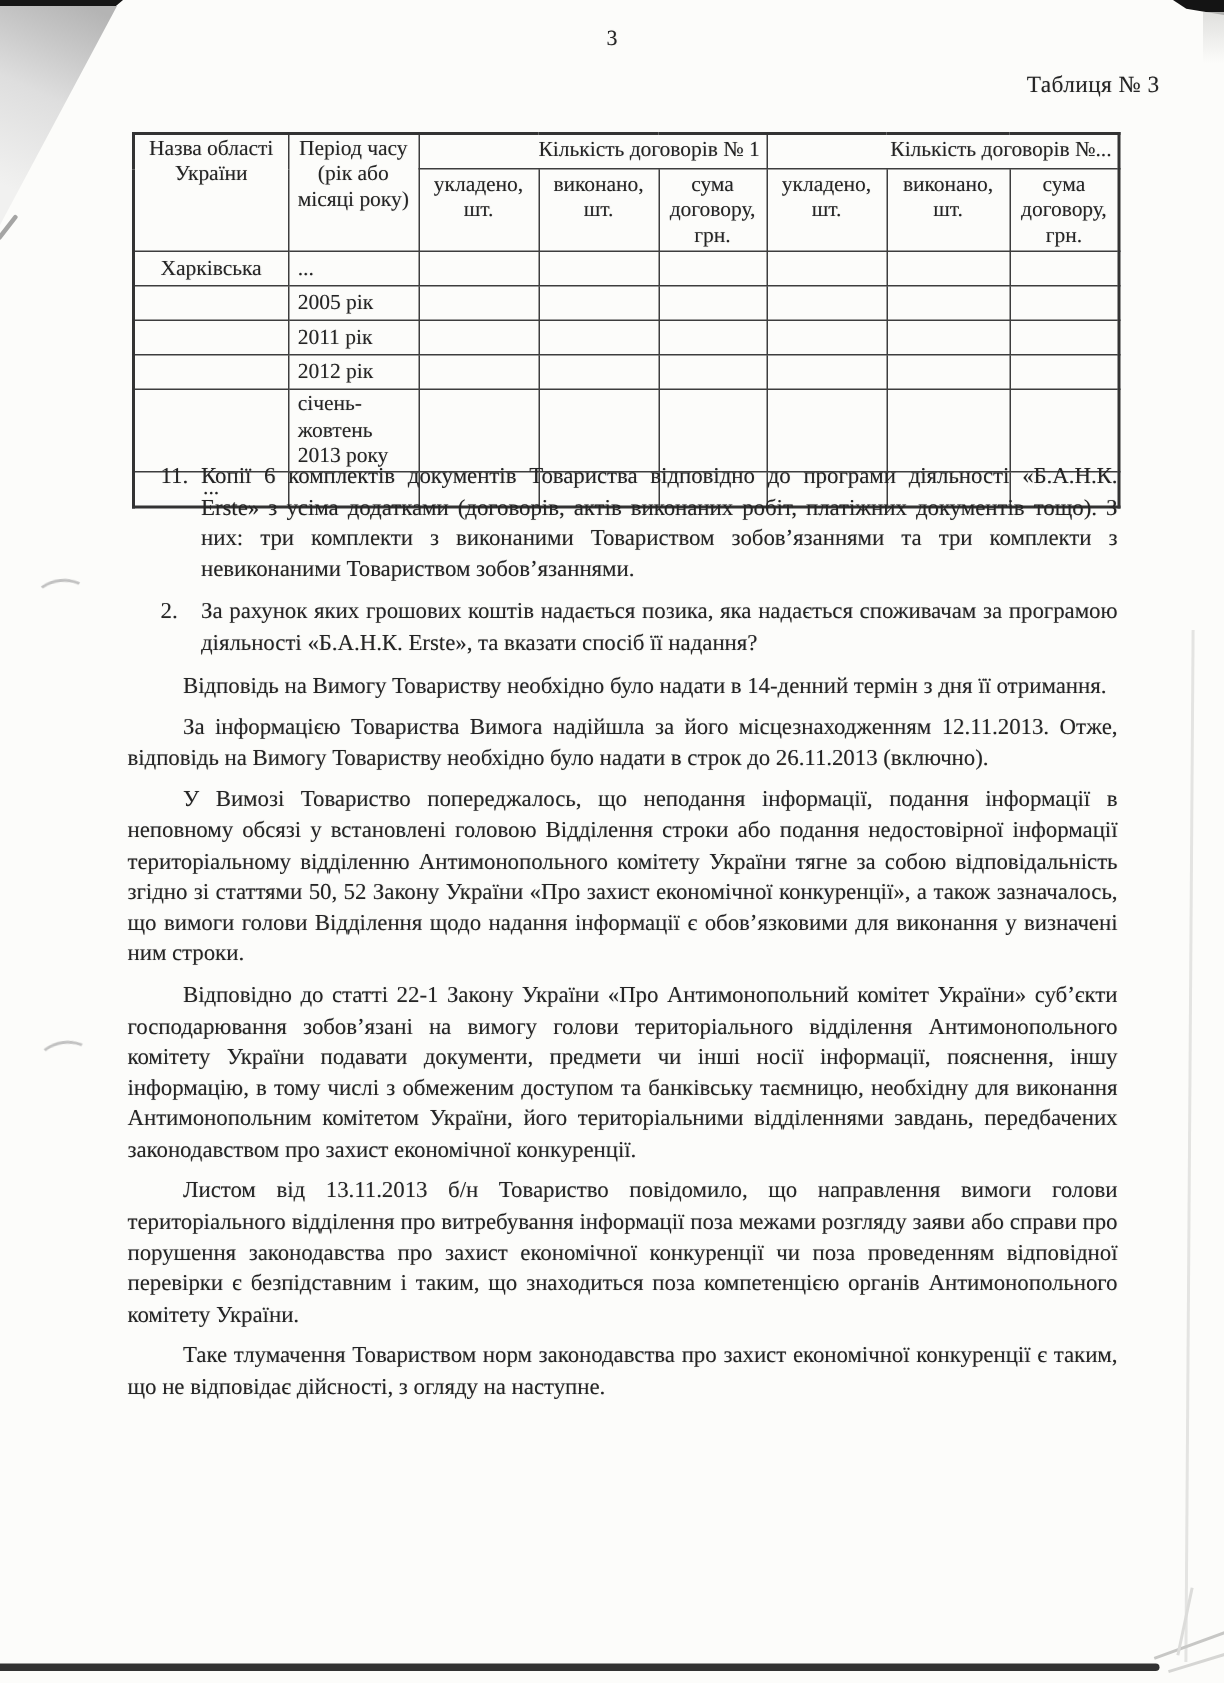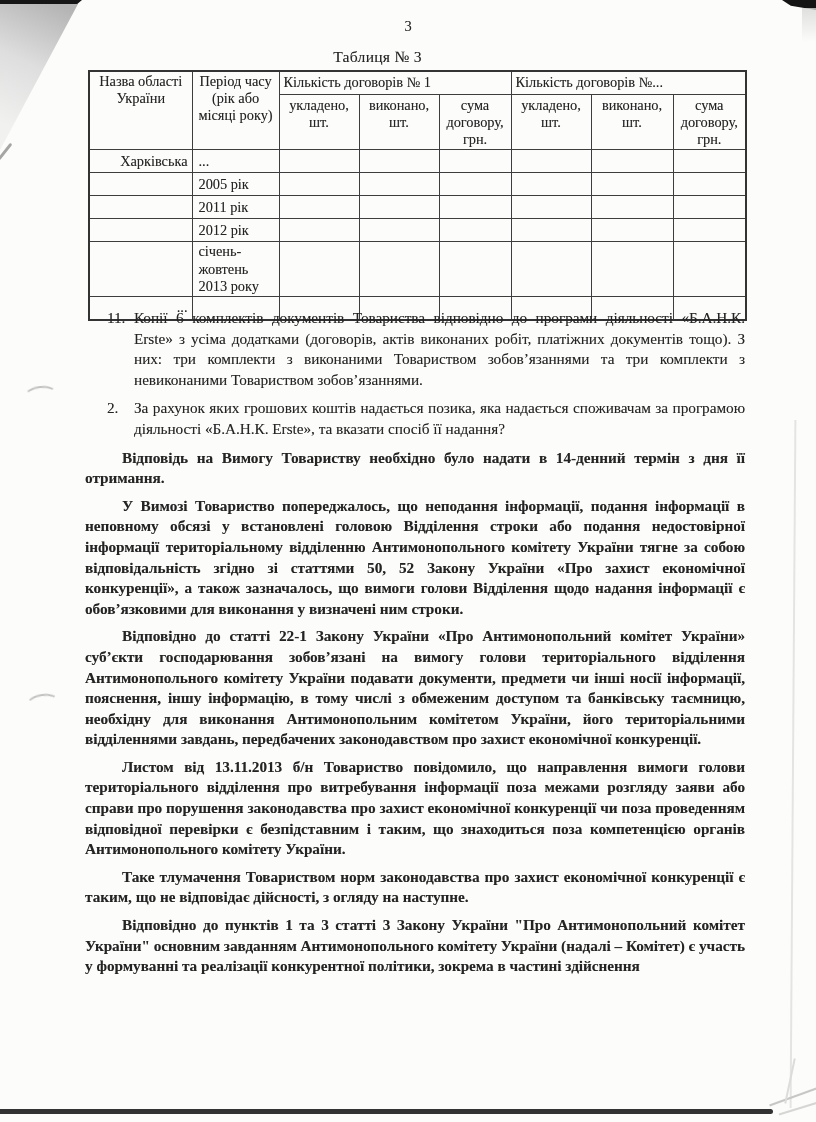--- a/index.html
+++ b/index.html
@@ -32,44 +32,44 @@
     border-radius:0 3px 3px 0;}
   .stack-1{position:absolute;left:768px;top:1096px;width:50px;height:2px;background:#c7c7c5;
     transform:rotate(-20deg);}
   .stack-2{position:absolute;left:778px;top:1107px;width:44px;height:2px;background:#d6d6d4;
     transform:rotate(-17deg);}
   .stack-3{position:absolute;left:789px;top:1058px;width:2px;height:46px;background:#dcdcda;
     transform:rotate(12deg);}
   
   .page-number{position:absolute;top:18px;left:0;width:816px;text-align:center;
     font-size:14.5px;}
-  .table-caption{position:absolute;top:48px;left:0;width:755px;text-align:center;
-    font-size:15.5px;letter-spacing:.3px;}
+  .table-caption{position:absolute;top:48px;left:0;width:755px;text-align:right;
+    font-size:15.5px;letter-spacing:.3px;padding-left:18px;}
   table.grid{
-    position:absolute;top:70px;left:88px;width:657px;
+    position:absolute;top:88px;left:88px;width:657px;
     border-collapse:collapse;table-layout:fixed;
     font-size:14.3px;line-height:1.2;
   }
   table.grid th,table.grid td{
     border:1px solid #3d3d3d;font-weight:normal;padding:1px 4px;
   }
   table.grid{border:2px solid #333;}
-  th.group{height:20px;text-align:left;vertical-align:middle;}
+  th.group{height:20px;text-align:right;vertical-align:middle;}
   th.side{text-align:center;vertical-align:top;padding-top:2px;}
   tr.subhead th{height:48px;vertical-align:top;padding-top:2px;}
   tbody td{height:20px;text-align:center;}
-  tbody td.c-region{text-align:right;}
+  tbody td.c-region{text-align:center;}
   tbody td.c-period{text-align:left;padding-left:6px;}
   .doc{position:absolute;top:296px;left:85px;width:660px;
     font-size:15.2px;line-height:20.6px;}
   .numbered-list{margin-top:12px;}
   .list-item{display:flex;margin:0 0 8px 22px;}
   .li-num{flex:0 0 27px;}
   .li-text{flex:1;text-align:justify;}
-  .para{margin:7px 0 0 0;text-indent:37px;text-align:justify;font-weight:bold;}
+  .para{margin:7px 0 0 0;text-indent:37px;text-align:justify;}
 </style>
 </head>
 <body>
 
 <div class="page">
 
   <div class="corner-black"></div>
   <div class="corner-gray"></div>
   <div class="corner-tick"></div>
   <div class="corner-tr"></div>
@@ -182,21 +182,21 @@
           <span class="li-num">11.</span>
           <span class="li-text">Копії 6 комплектів документів Товариства відповідно до програми діяльності «Б.А.Н.К. Erste» з усіма додатками (договорів, актів виконаних робіт, платіжних документів тощо). З них: три комплекти з виконаними Товариством зобов’язаннями та три комплекти з невиконаними Товариством зобов’язаннями.</span>
         </div>
         <div class="list-item">
           <span class="li-num">2.</span>
           <span class="li-text">За рахунок яких грошових коштів надається позика, яка надається споживачам за програмою діяльності «Б.А.Н.К. Erste», та вказати спосіб її надання?</span>
         </div>
       </div>
     <div class="paragraphs">
         <p class="para">Відповідь на Вимогу Товариству необхідно було надати в 14-денний термін з дня її отримання.</p>
+        <p class="para">За інформацією Товариства Вимога надійшла за його місцезнаходженням 12.11.2013. Отже, відповідь на Вимогу Товариству необхідно було надати в строк до 26.11.2013 (включно).</p>
         <p class="para">У Вимозі Товариство попереджалось, що неподання інформації, подання інформації в неповному обсязі у встановлені головою Відділення строки або подання недостовірної інформації територіальному відділенню Антимонопольного комітету України тягне за собою відповідальність згідно зі статтями 50, 52 Закону України «Про захист економічної конкуренції», а також зазначалось, що вимоги голови Відділення щодо надання інформації є обов’язковими для виконання у визначені ним строки.</p>
         <p class="para">Відповідно до статті 22-1 Закону України «Про Антимонопольний комітет України» суб’єкти господарювання зобов’язані на вимогу голови територіального відділення Антимонопольного комітету України подавати документи, предмети чи інші носії інформації, пояснення, іншу інформацію, в тому числі з обмеженим доступом та банківську таємницю, необхідну для виконання Антимонопольним комітетом України, його територіальними відділеннями завдань, передбачених законодавством про захист економічної конкуренції.</p>
         <p class="para">Листом від 13.11.2013 б/н Товариство повідомило, що направлення вимоги голови територіального відділення про витребування інформації поза межами розгляду заяви або справи про порушення законодавства про захист економічної конкуренції чи поза проведенням відповідної перевірки є безпідставним і таким, що знаходиться поза компетенцією органів Антимонопольного комітету України.</p>
         <p class="para">Таке тлумачення Товариством норм законодавства про захист економічної конкуренції є таким, що не відповідає дійсності, з огляду на наступне.</p>
-        <p class="para">Відповідно до пунктів 1 та 3 статті 3 Закону України "Про Антимонопольний комітет України" основним завданням Антимонопольного комітету України (надалі – Комітет) є участь у формуванні та реалізації конкурентної політики, зокрема в частині здійснення</p>
       </div>
   </div>
 
 </div>
 
 </body></html>

